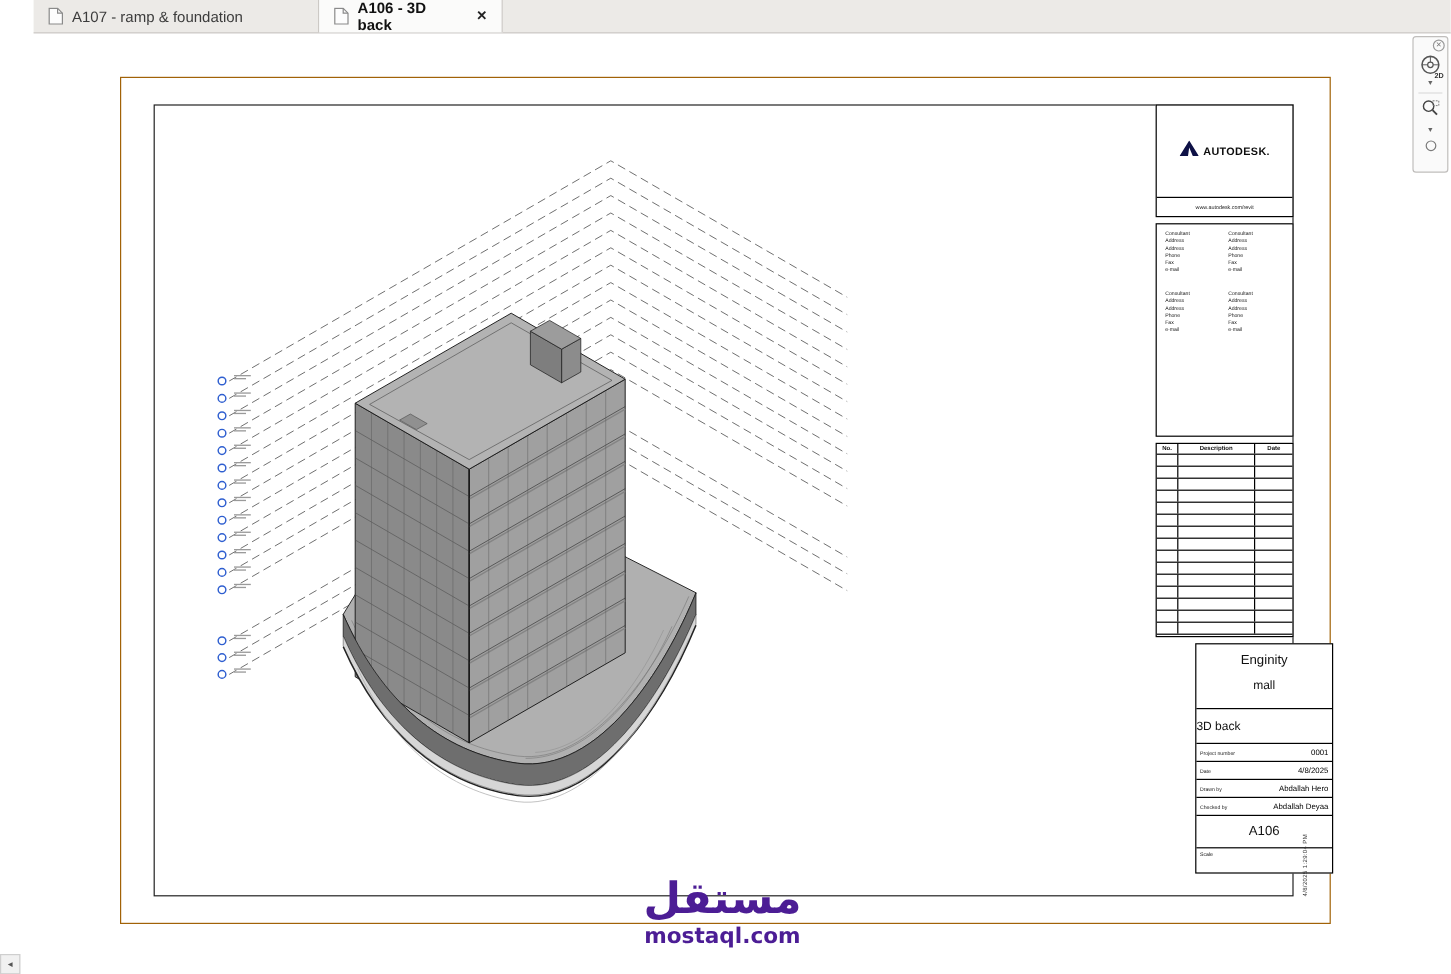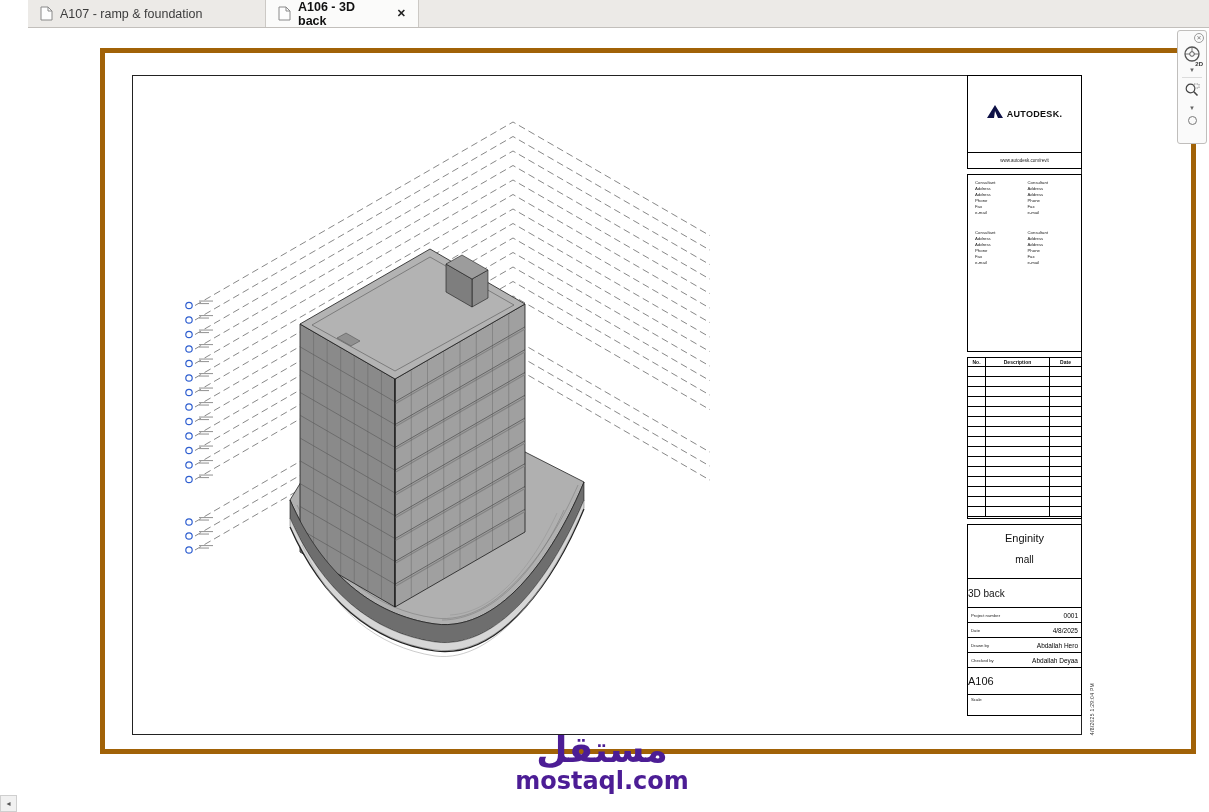--- a/index.html
+++ b/index.html
@@ -12,22 +12,22 @@
   .tab { display:flex; align-items:center; gap:7px; padding:0 12px; height:100%;
          border-right:1px solid #ccc9c5; color:#3c3c3c; font-size:12.5px; cursor:default; }
   .tab.inactive { width:238px; }
   .tab.active { width:153px; background:#fbfbfa; font-weight:bold; color:#111; }
   .tab .close-x { margin-left:6px; font-size:11px; font-weight:bold; color:#222; }
   .sheet-icon svg { display:block; }
 
   
   .canvas { position:relative; width:1209px; height:784px; background:#ffffff; }
 
-  .sheet-outer { position:absolute; left:100px; top:20px; width:1096px; height:706px;
-                 border:5px solid #a16207; background:#fff; }
+  .sheet-outer { position:absolute; left:100px; top:36px; width:1009px; height:706px;
+                 border:1px solid #a16207; background:#fff; }
   .sheet-inner { position:absolute; left:27px; top:22px; width:950px; height:660px;
                  border:1px solid #222; }
   .drawing-svg { position:absolute; left:27px; top:22px; }
 
   
   .titleblock { position:absolute; left:862px; top:22px; width:115px; height:660px; color:#111; }
   .tb-box { border:1px solid #000; background:#fff; margin-bottom:5px; width:115px; }
   .tb-logo { height:94px; }
   .logo-row { display:flex; align-items:center; justify-content:center; height:76px; gap:4px; }
   .logo-text { font-weight:bold; font-size:9px; letter-spacing:.3px; color:#0d0d0d; }
@@ -37,31 +37,31 @@
                     align-content:start; row-gap:14px; column-gap:6px; padding:5px 7px; }
   .consultant { font-size:4.3px; line-height:6px; color:#222; }
   .tb-revision { height:162px; font-size:5px; }
   .rev-head { display:flex; height:9px; border-bottom:1px solid #000; font-weight:bold; }
   .rev-head span { display:block; line-height:8px; text-align:center; }
   .rev-c1 { width:18px; border-right:1px solid #000; }
   .rev-c2 { width:64px; border-right:1px solid #000; }
   .rev-c3 { flex:1; }
   .rev-row { display:flex; height:10px; border-bottom:1px solid #000; }
   .rev-row div { height:100%; }
-  .tb-main { height:192px; }
+  .tb-main { height:192px;margin-left:33px; }
   .proj-name { height:54px; border-bottom:1px solid #000; text-align:center; }
   .proj-line1 { font-size:11px; padding-top:7px; }
   .proj-line2 { font-size:10px; padding-top:10px; }
   .sheet-title { height:29px; border-bottom:1px solid #000; 
                  line-height:29px; font-size:10px; }
   .field-row { height:15px; border-bottom:1px solid #000; display:flex; align-items:center;
                justify-content:space-between; padding:0 3px; }
   .field-label { font-size:4.3px; color:#222; }
   .field-value { font-size:6.5px; color:#000; }
-  .sheet-num { height:27px; border-bottom:1px solid #000; 
+  .sheet-num { height:27px; border-bottom:1px solid #000; text-align:center;
                line-height:27px; font-size:11px; }
   .scale-row { height:16px; padding:2px 3px; font-size:4.3px; }
 
   .print-stamp { position:absolute; left:984px; top:630px; font-size:5px; color:#333;
                  writing-mode:vertical-rl; transform:rotate(180deg); letter-spacing:.3px; }
 
   
   .navbar { position:absolute; top:2px; right:2px; width:30px; height:114px; z-index:6;
             background:#fafafa; border:1px solid #c0bebc; border-radius:3px;
             display:flex; flex-direction:column; align-items:center; padding-top:2px; gap:2px; }
@@ -70,21 +70,21 @@
   .nav-caret { font-size:6px; color:#666; line-height:6px; }
   .nav-divider { width:20px; height:1px; background:#dcdcdc; margin:2px 0; }
   .nav-bottom-circle { width:9px; height:9px; border:1px solid #7a7a7a; border-radius:50%; margin-top:3px; }
   .wheel-wrap { position:relative; width:20px; height:20px; }
   .wheel-2d { position:absolute; right:-1px; bottom:-2px; font-size:6px; font-weight:bold; color:#333; }
 
   
   .watermark { position:absolute; left:462px; top:702px; width:280px; text-align:center;
                color:#4c1d95; z-index:5; font-family:"DejaVu Sans", sans-serif; pointer-events:none; }
   .wm-ar { font-size:36px; font-weight:bold; line-height:40px; }
-  .wm-en { font-size:24px; font-weight:bold; line-height:22px; }
+  .wm-en { font-size:18px; font-weight:bold; line-height:22px; }
 
   .scroll-corner { position:absolute; left:0; bottom:0; width:17px; height:17px;
                    background:#f1f1f1; border:1px solid #cfcfcf; display:flex;
                    align-items:center; justify-content:center; font-size:8px; color:#555; }
 </style>
 </head>
 <body>
 
 <div class="window">
 

